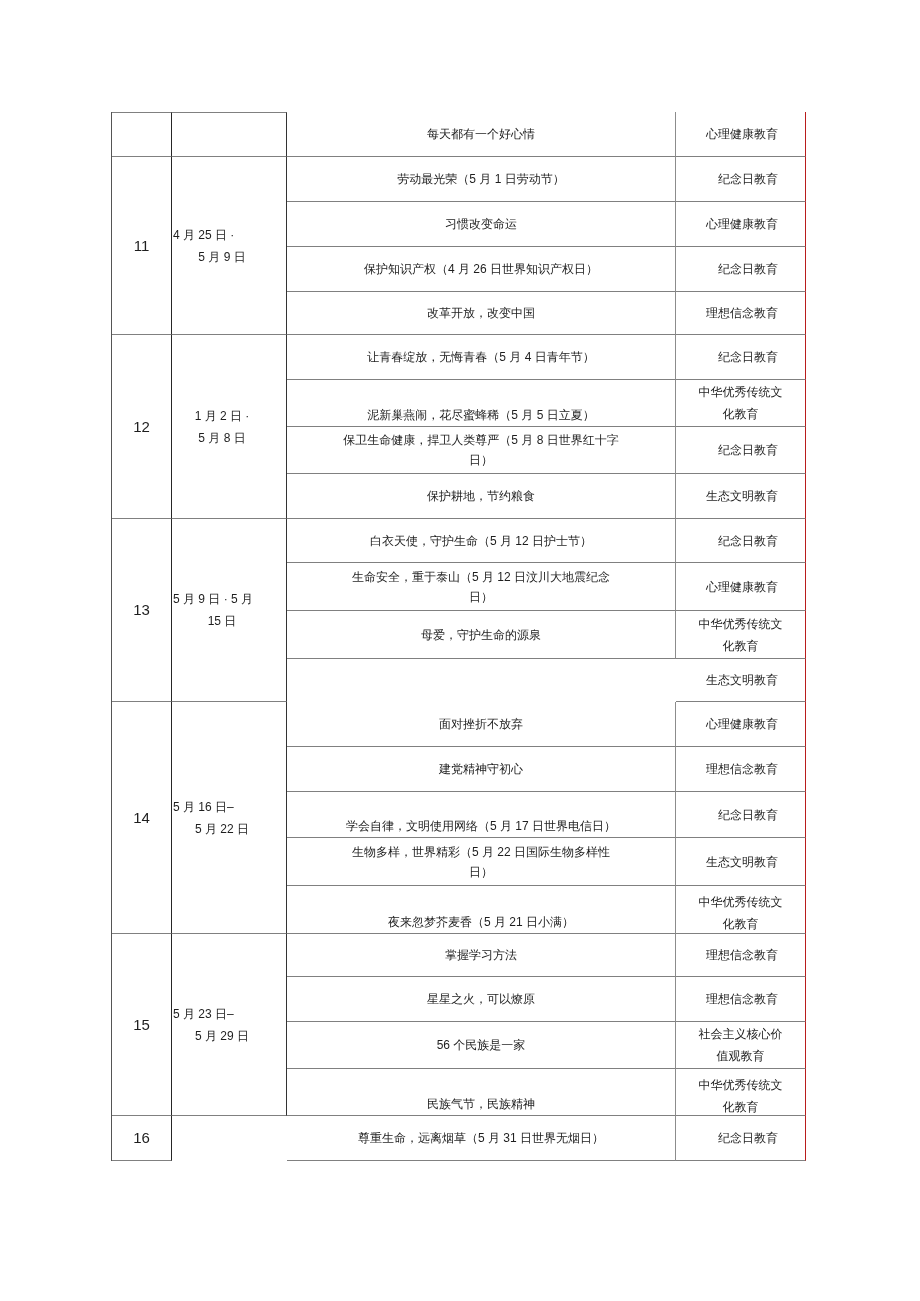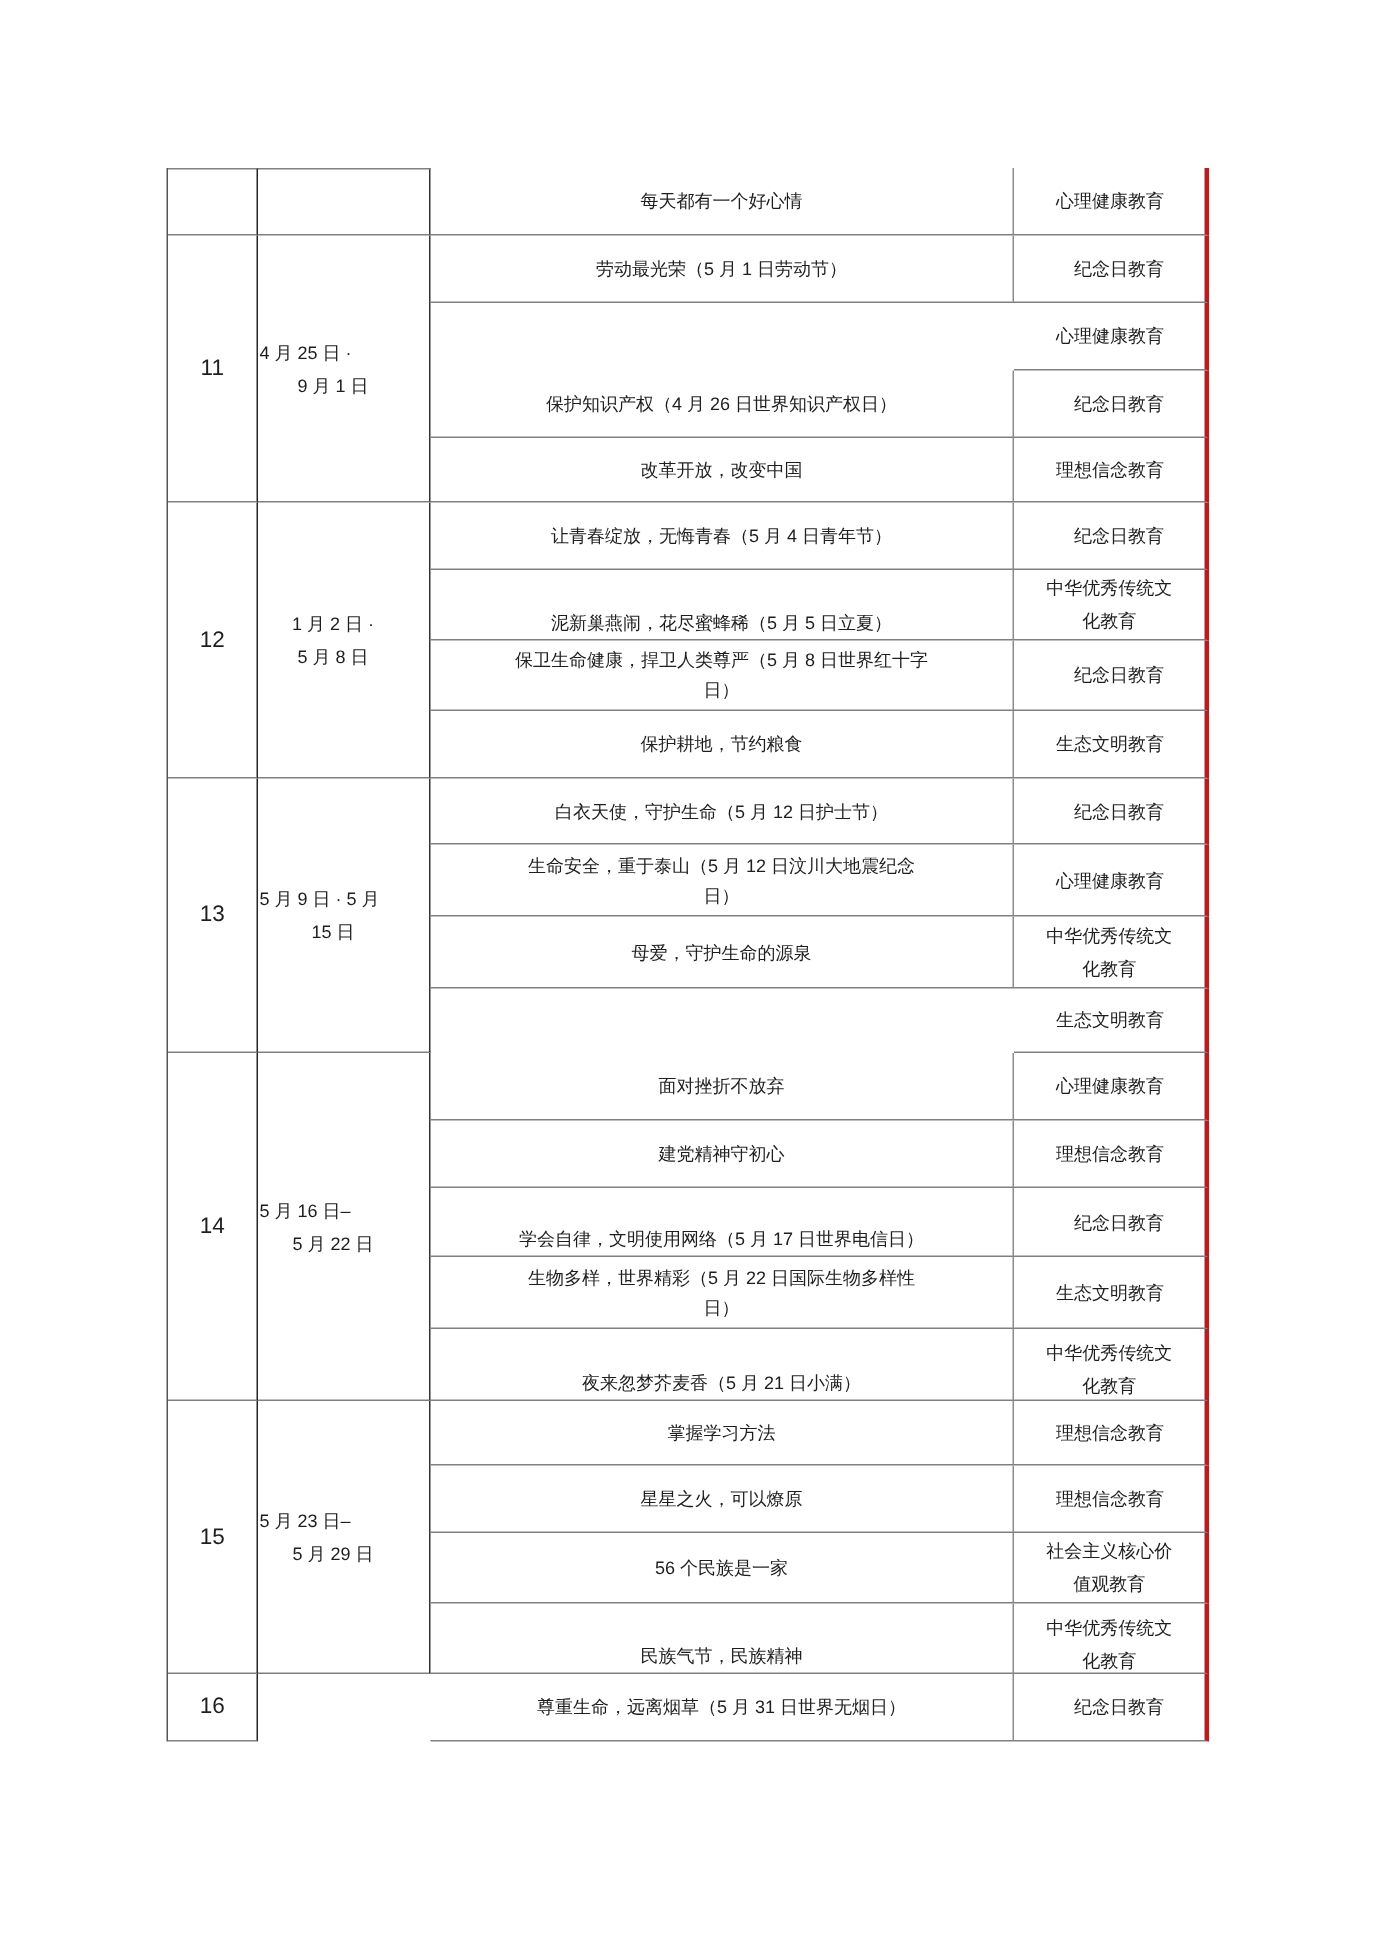--- a/index.html
+++ b/index.html
@@ -15,21 +15,21 @@
     .cell {
       box-sizing: border-box;
       border-bottom: 1px solid #808080;
       overflow: hidden;
       display: flex; flex-direction: column; justify-content: center;
       font-size: 12px; line-height: 22px;
     }
     .c1 { grid-column: 1; border-right: 1px solid #262626; align-items: center; font-size: 15px; }
     .c2 { grid-column: 2; border-right: 1px solid #333333; }
     .c3 { grid-column: 3; border-right: 1px solid #8c8c8c; text-align: center; }
-    .c4 { grid-column: 4; border-right: 3px solid #b91c1c; }
+    .c4 { grid-column: 4; border-right: 1px solid #b91c1c; }
     .top { border-top: 1px solid #808080; }
     .line { display: block; white-space: nowrap; }
     .d1 { text-align: left; padding-left: 1px; }
     .d2 { text-align: center; padding-right: 14px; }
     .c4.single { text-align: right; padding-right: 27px; }
     .c4.wrap { text-align: center; line-height: 22px; }
     .c3.wrap2 { line-height: 20px; }
     .v-bottom { justify-content: flex-end; padding-bottom: 0px; }
     .v-clip { justify-content: flex-start; padding-top: 5px; line-height: 23px; }
   </style>
@@ -47,27 +47,30 @@
     </div>
   <div class="cell c4 single" style="grid-row:1">
       <span class="line">心理健康教育</span>
     </div>
 
   <div class="cell c1" style="grid-row:2 / 6">
       <span class="line">11</span>
     </div>
   <div class="cell c2" style="grid-row:2 / 6">
     <span class="line d1">4 月 25 日 ·</span>
-    <span class="line d2">9 月 1 日</span>
+    <span class="line d2">5 月 9 日</span>
   </div>
   <div class="cell c3" style="grid-row:2">
       <span class="line">劳动最光荣（5 月 1 日劳动节）</span>
     </div>
   <div class="cell c4 single" style="grid-row:2">
       <span class="line">纪念日教育</span>
+    </div>
+  <div class="cell c3" style="grid-row:3">
+      <span class="line">习惯改变命运</span>
     </div>
   <div class="cell c4 single" style="grid-row:3">
       <span class="line">心理健康教育</span>
     </div>
   <div class="cell c3" style="grid-row:4">
       <span class="line">保护知识产权（4 月 26 日世界知识产权日）</span>
     </div>
   <div class="cell c4 single" style="grid-row:4">
       <span class="line">纪念日教育</span>
     </div>

